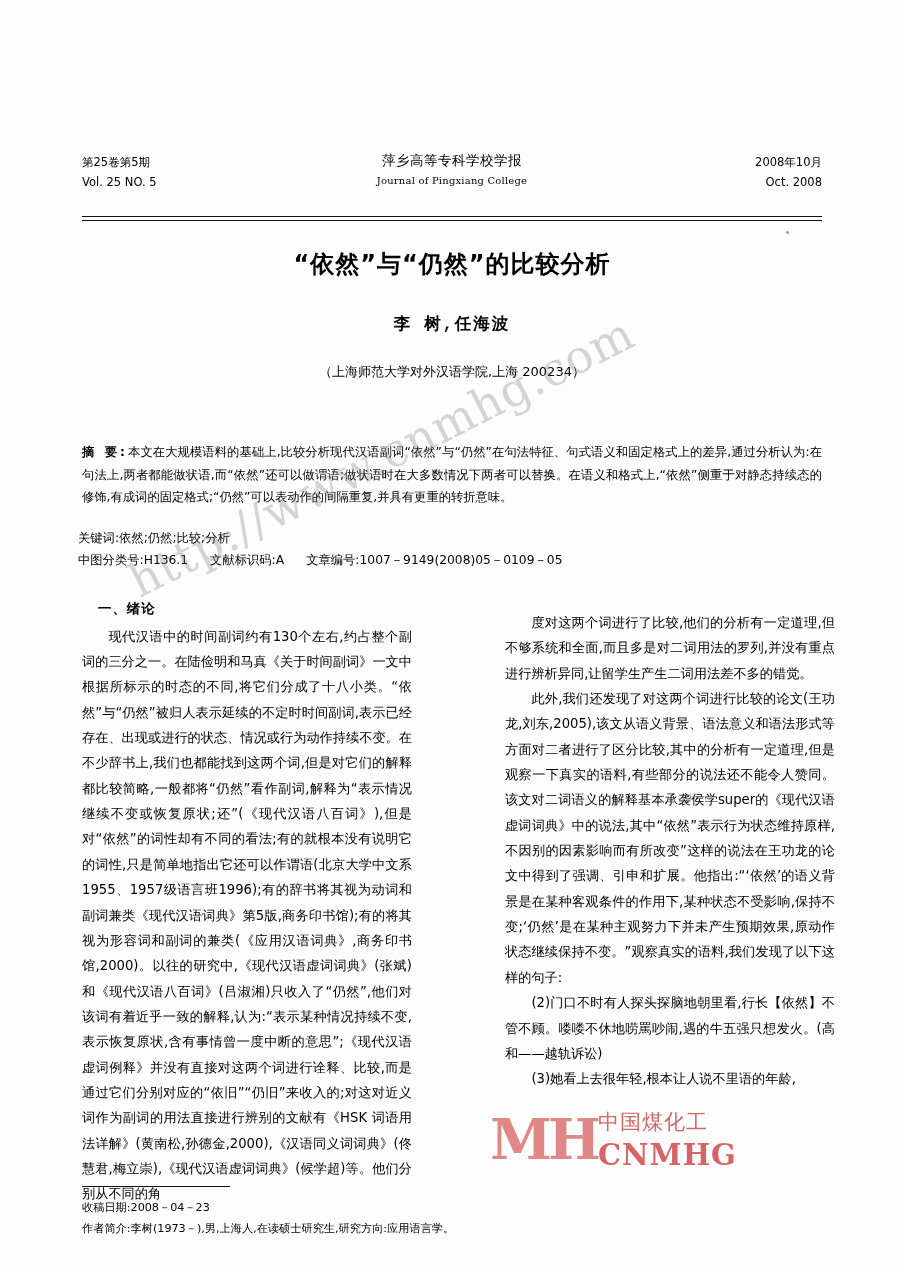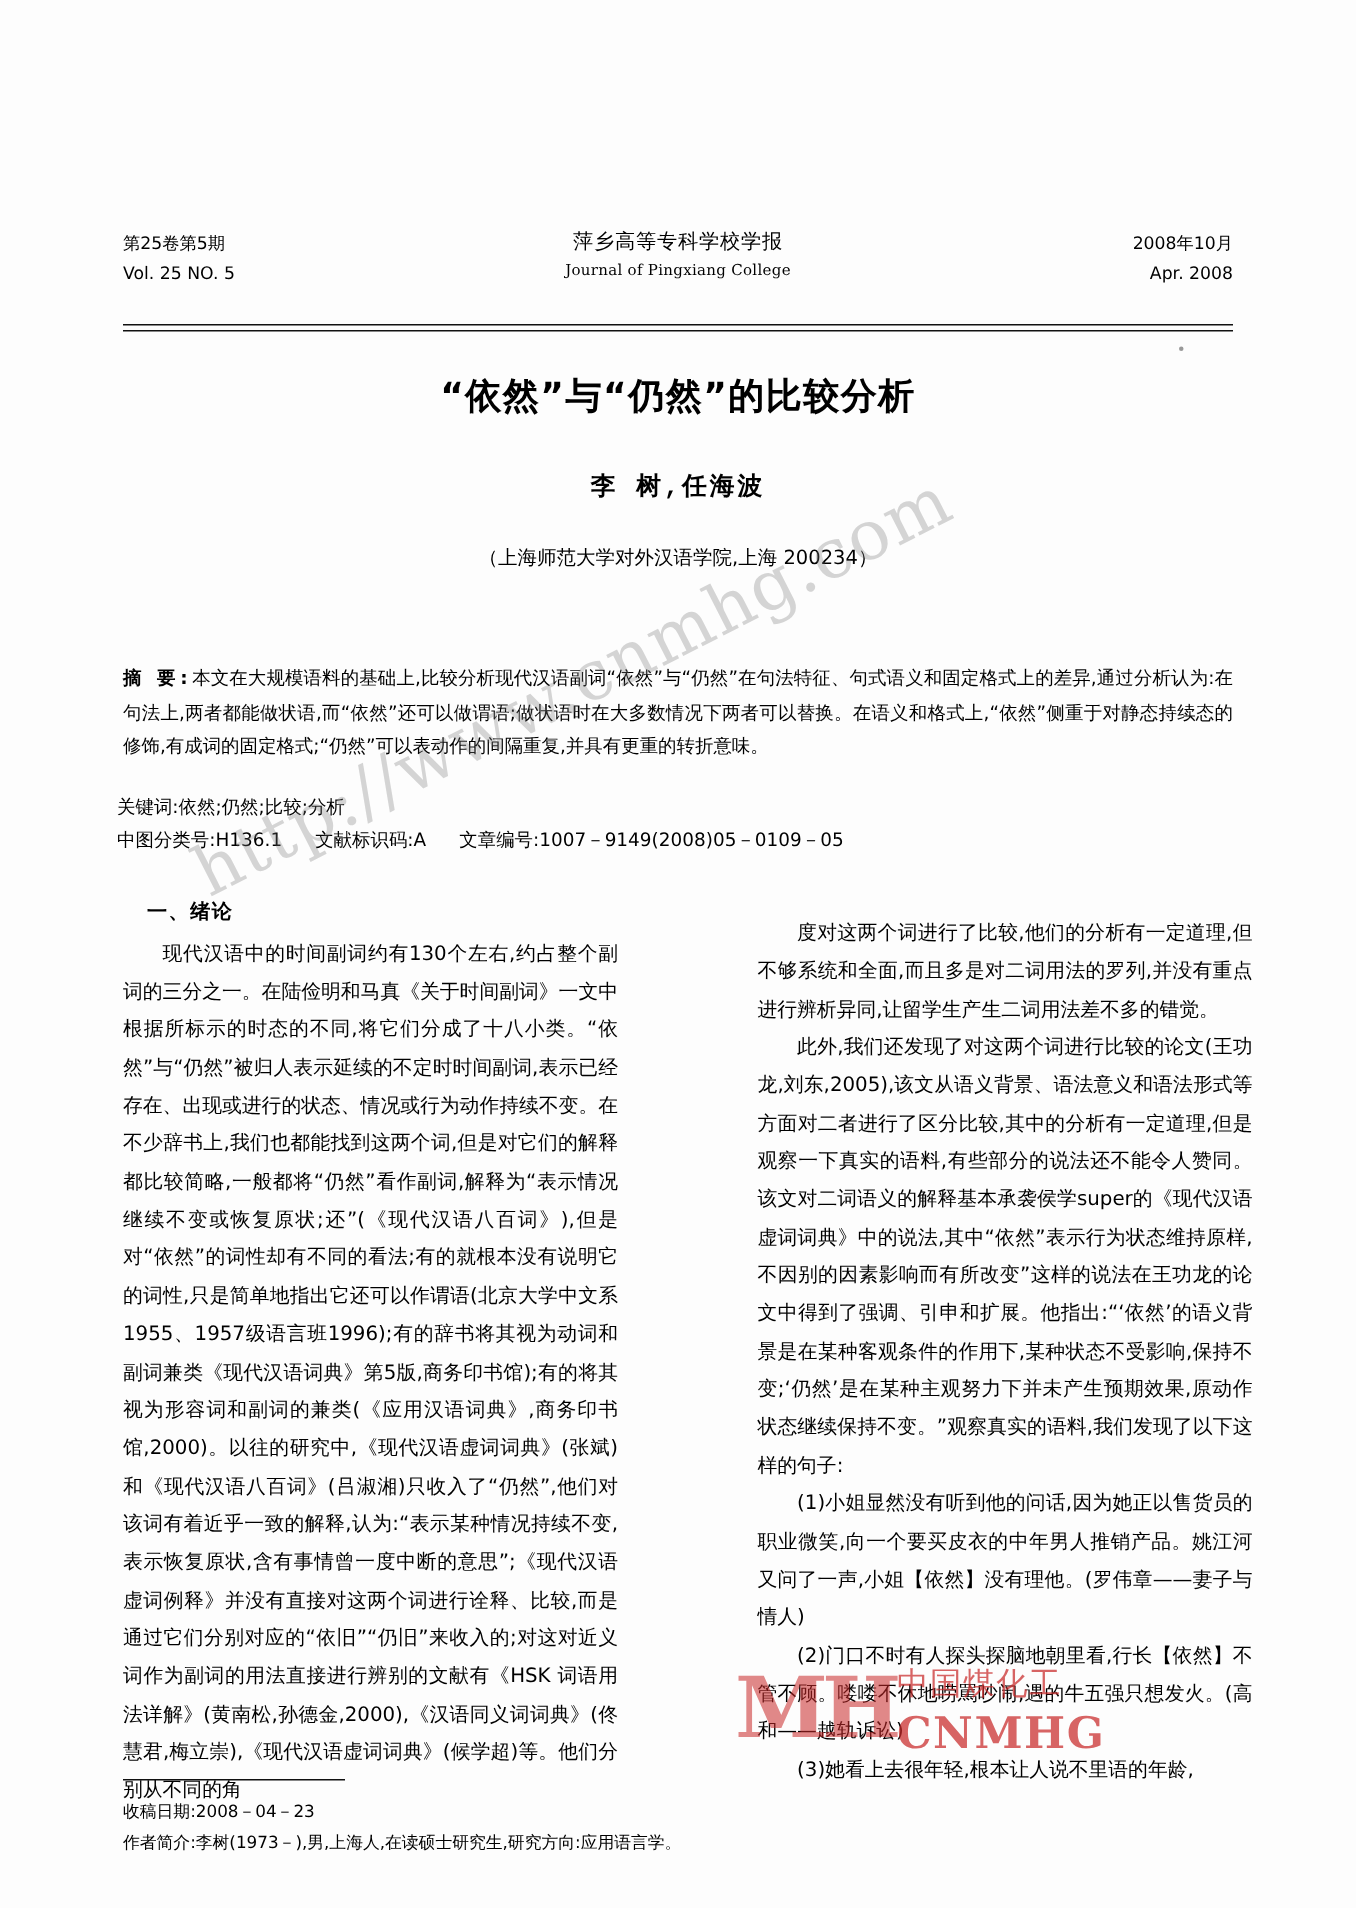--- a/index.html
+++ b/index.html
@@ -144,21 +144,21 @@
     <div class="hdr-col left">
       <div>第25卷第5期</div>
       <div>Vol. 25   NO. 5</div>
     </div>
     <div class="hdr-center">
       <div class="cn">萍乡高等专科学校学报</div>
       <div class="en">Journal of Pingxiang College</div>
     </div>
     <div class="hdr-col right">
       <div>2008年10月</div>
-      <div>Apr. 2008</div>
+      <div>Oct. 2008</div>
     </div>
   </div>
   <div class="hdr-rule"></div>
   <div class="hdr-rule2"></div>
   <div class="speck" style="left:786px; top:231px;"></div>
 
   <div class="title">“依然”与“仍然”的比较分析</div>
   <div class="authors">李   树,任海波</div>
   <div class="affil">（上海师范大学对外汉语学院,上海   200234）</div>
 
@@ -173,21 +173,20 @@
   </div>
 
   <div class="col left">
     <h4>一、绪论</h4>
     <p>现代汉语中的时间副词约有130个左右,约占整个副词的三分之一。在陆俭明和马真《关于时间副词》一文中根据所标示的时态的不同,将它们分成了十八小类。“依然”与“仍然”被归人表示延续的不定时时间副词,表示已经存在、出现或进行的状态、情况或行为动作持续不变。在不少辞书上,我们也都能找到这两个词,但是对它们的解释都比较简略,一般都将“仍然”看作副词,解释为“表示情况继续不变或恢复原状;还”(《现代汉语八百词》),但是对“依然”的词性却有不同的看法;有的就根本没有说明它的词性,只是简单地指出它还可以作谓语(北京大学中文系1955、1957级语言班1996);有的辞书将其视为动词和副词兼类《现代汉语词典》第5版,商务印书馆);有的将其视为形容词和副词的兼类(《应用汉语词典》,商务印书馆,2000)。以往的研究中,《现代汉语虚词词典》(张斌)和《现代汉语八百词》(吕淑湘)只收入了“仍然”,他们对该词有着近乎一致的解释,认为:“表示某种情况持续不变,表示恢复原状,含有事情曾一度中断的意思”;《现代汉语虚词例释》并没有直接对这两个词进行诠释、比较,而是通过它们分别对应的“依旧”“仍旧”来收入的;对这对近义词作为副词的用法直接进行辨别的文献有《HSK 词语用法详解》(黄南松,孙德金,2000),《汉语同义词词典》(佟慧君,梅立崇),《现代汉语虚词词典》(候学超)等。他们分别从不同的角</p>
   </div>
 
   <div class="col right">
     <p>度对这两个词进行了比较,他们的分析有一定道理,但不够系统和全面,而且多是对二词用法的罗列,并没有重点进行辨析异同,让留学生产生二词用法差不多的错觉。</p>
     <p>此外,我们还发现了对这两个词进行比较的论文(王功龙,刘东,2005),该文从语义背景、语法意义和语法形式等方面对二者进行了区分比较,其中的分析有一定道理,但是观察一下真实的语料,有些部分的说法还不能令人赞同。该文对二词语义的解释基本承袭侯学super的《现代汉语虚词词典》中的说法,其中“依然”表示行为状态维持原样,不因别的因素影响而有所改变”这样的说法在王功龙的论文中得到了强调、引申和扩展。他指出:“‘依然’的语义背景是在某种客观条件的作用下,某种状态不受影响,保持不变;‘仍然’是在某种主观努力下并未产生预期效果,原动作状态继续保持不变。”观察真实的语料,我们发现了以下这样的句子:</p>
-    <p>(1)小姐显然没有听到他的问话,因为她正以售货员的职业微笑,向一个要买皮衣的中年男人推销产品。姚江河又问了一声,小姐【依然】没有理他。(罗伟章——妻子与情人)</p>
     <p>(2)门口不时有人探头探脑地朝里看,行长【依然】不管不顾。喽喽不休地唠罵吵闹,遇的牛五强只想发火。(高和——越轨诉讼)</p>
     <p>(3)她看上去很年轻,根本让人说不里语的年龄,</p>
   </div>
 
   <div class="fnrule"></div>
   <div class="fn">
     <div>收稿日期:2008－04－23</div>
     <div>作者简介:李树(1973－),男,上海人,在读硕士研究生,研究方向:应用语言学。</div>
   </div>
 

